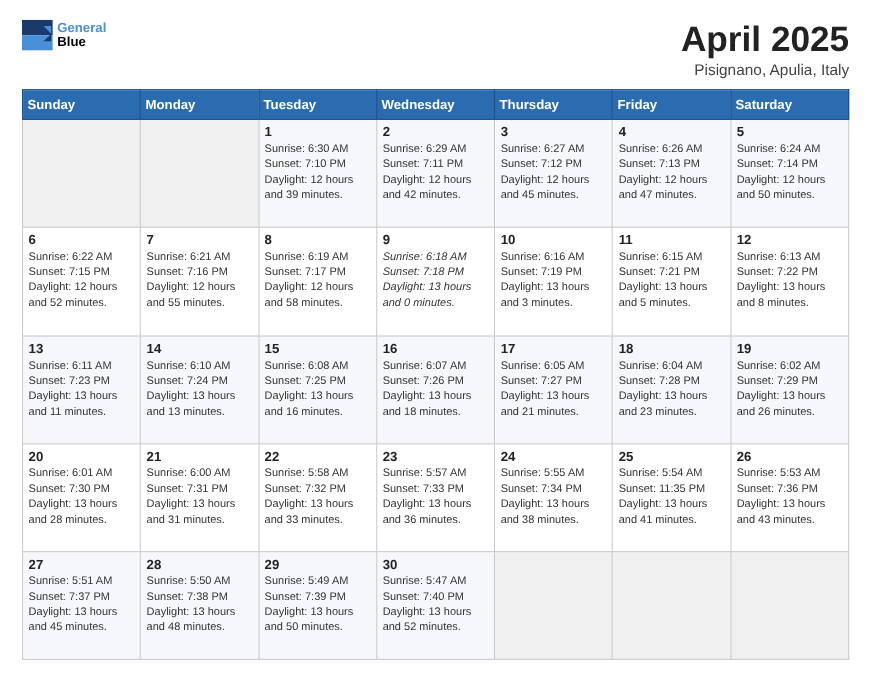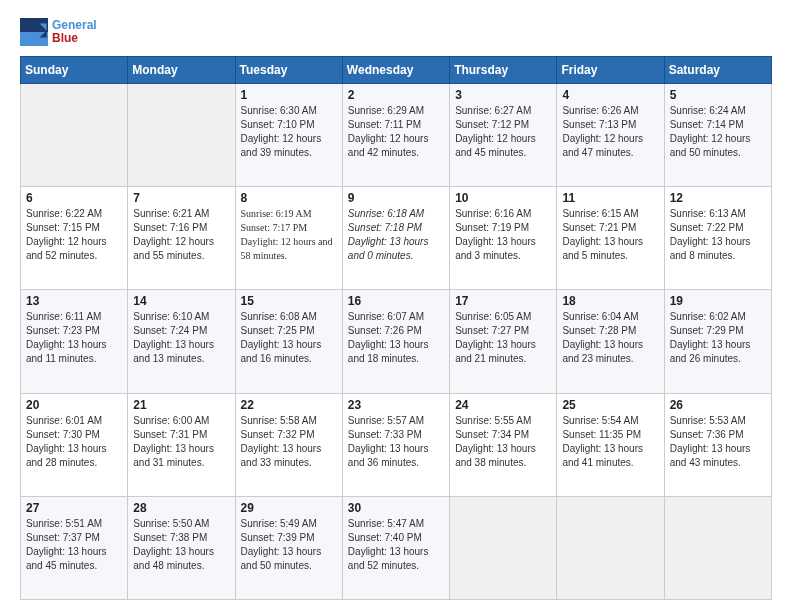--- a/index.html
+++ b/index.html
@@ -109,23 +109,27 @@
     <div class="logo">
       <svg class="logo-icon" viewBox="0 0 40 40">
         <rect x="0" y="0" width="40" height="20" fill="#1a3a6b"></rect>
         <rect x="0" y="20" width="40" height="20" fill="#4a90d9"></rect>
         <polygon points="28,8 38,8 38,18" fill="#4a90d9"></polygon>
         <polygon points="28,28 38,28 38,18" fill="#1a3a6b"></polygon>
       </svg>
       <div>
         <div class="logo-text">
           <span>General</span><br>
-          <span style="color:#b91c1c">Blue</span>
+          <span style="color:#000000">Blue</span>
         </div>
       </div>
+    </div>
+    <div class="title-block">
+      <div class="month-title">April 2025</div>
+      <div class="location">Pisignano, Apulia, Italy</div>
     </div>
   </div>
 
   <table class="calendar">
     <thead>
       <tr>
 
       <th>Sunday</th>
           <th>Monday</th>
           <th>Tuesday</th>
@@ -178,21 +182,21 @@
 Daylight: 12 hours and 52 minutes.</div>
           </td>
           <td>
             <span class="day-number">7</span>
             <div class="cell-info" style="white-space: pre-line;">Sunrise: 6:21 AM
 Sunset: 7:16 PM
 Daylight: 12 hours and 55 minutes.</div>
           </td>
           <td>
             <span class="day-number">8</span>
-            <div class="cell-info" style="white-space: pre-line; font-family: Liberation Serif, serif;">Sunrise: 6:19 AM
+            <div class="cell-info" style="white-space: pre-line;">Sunrise: 6:19 AM
 Sunset: 7:17 PM
 Daylight: 12 hours and 58 minutes.</div>
           </td>
           <td>
             <span class="day-number">9</span>
             <div class="cell-info" style="white-space: pre-line; font-style: italic;">Sunrise: 6:18 AM
 Sunset: 7:18 PM
 Daylight: 13 hours and 0 minutes.</div>
           </td>
           <td>

